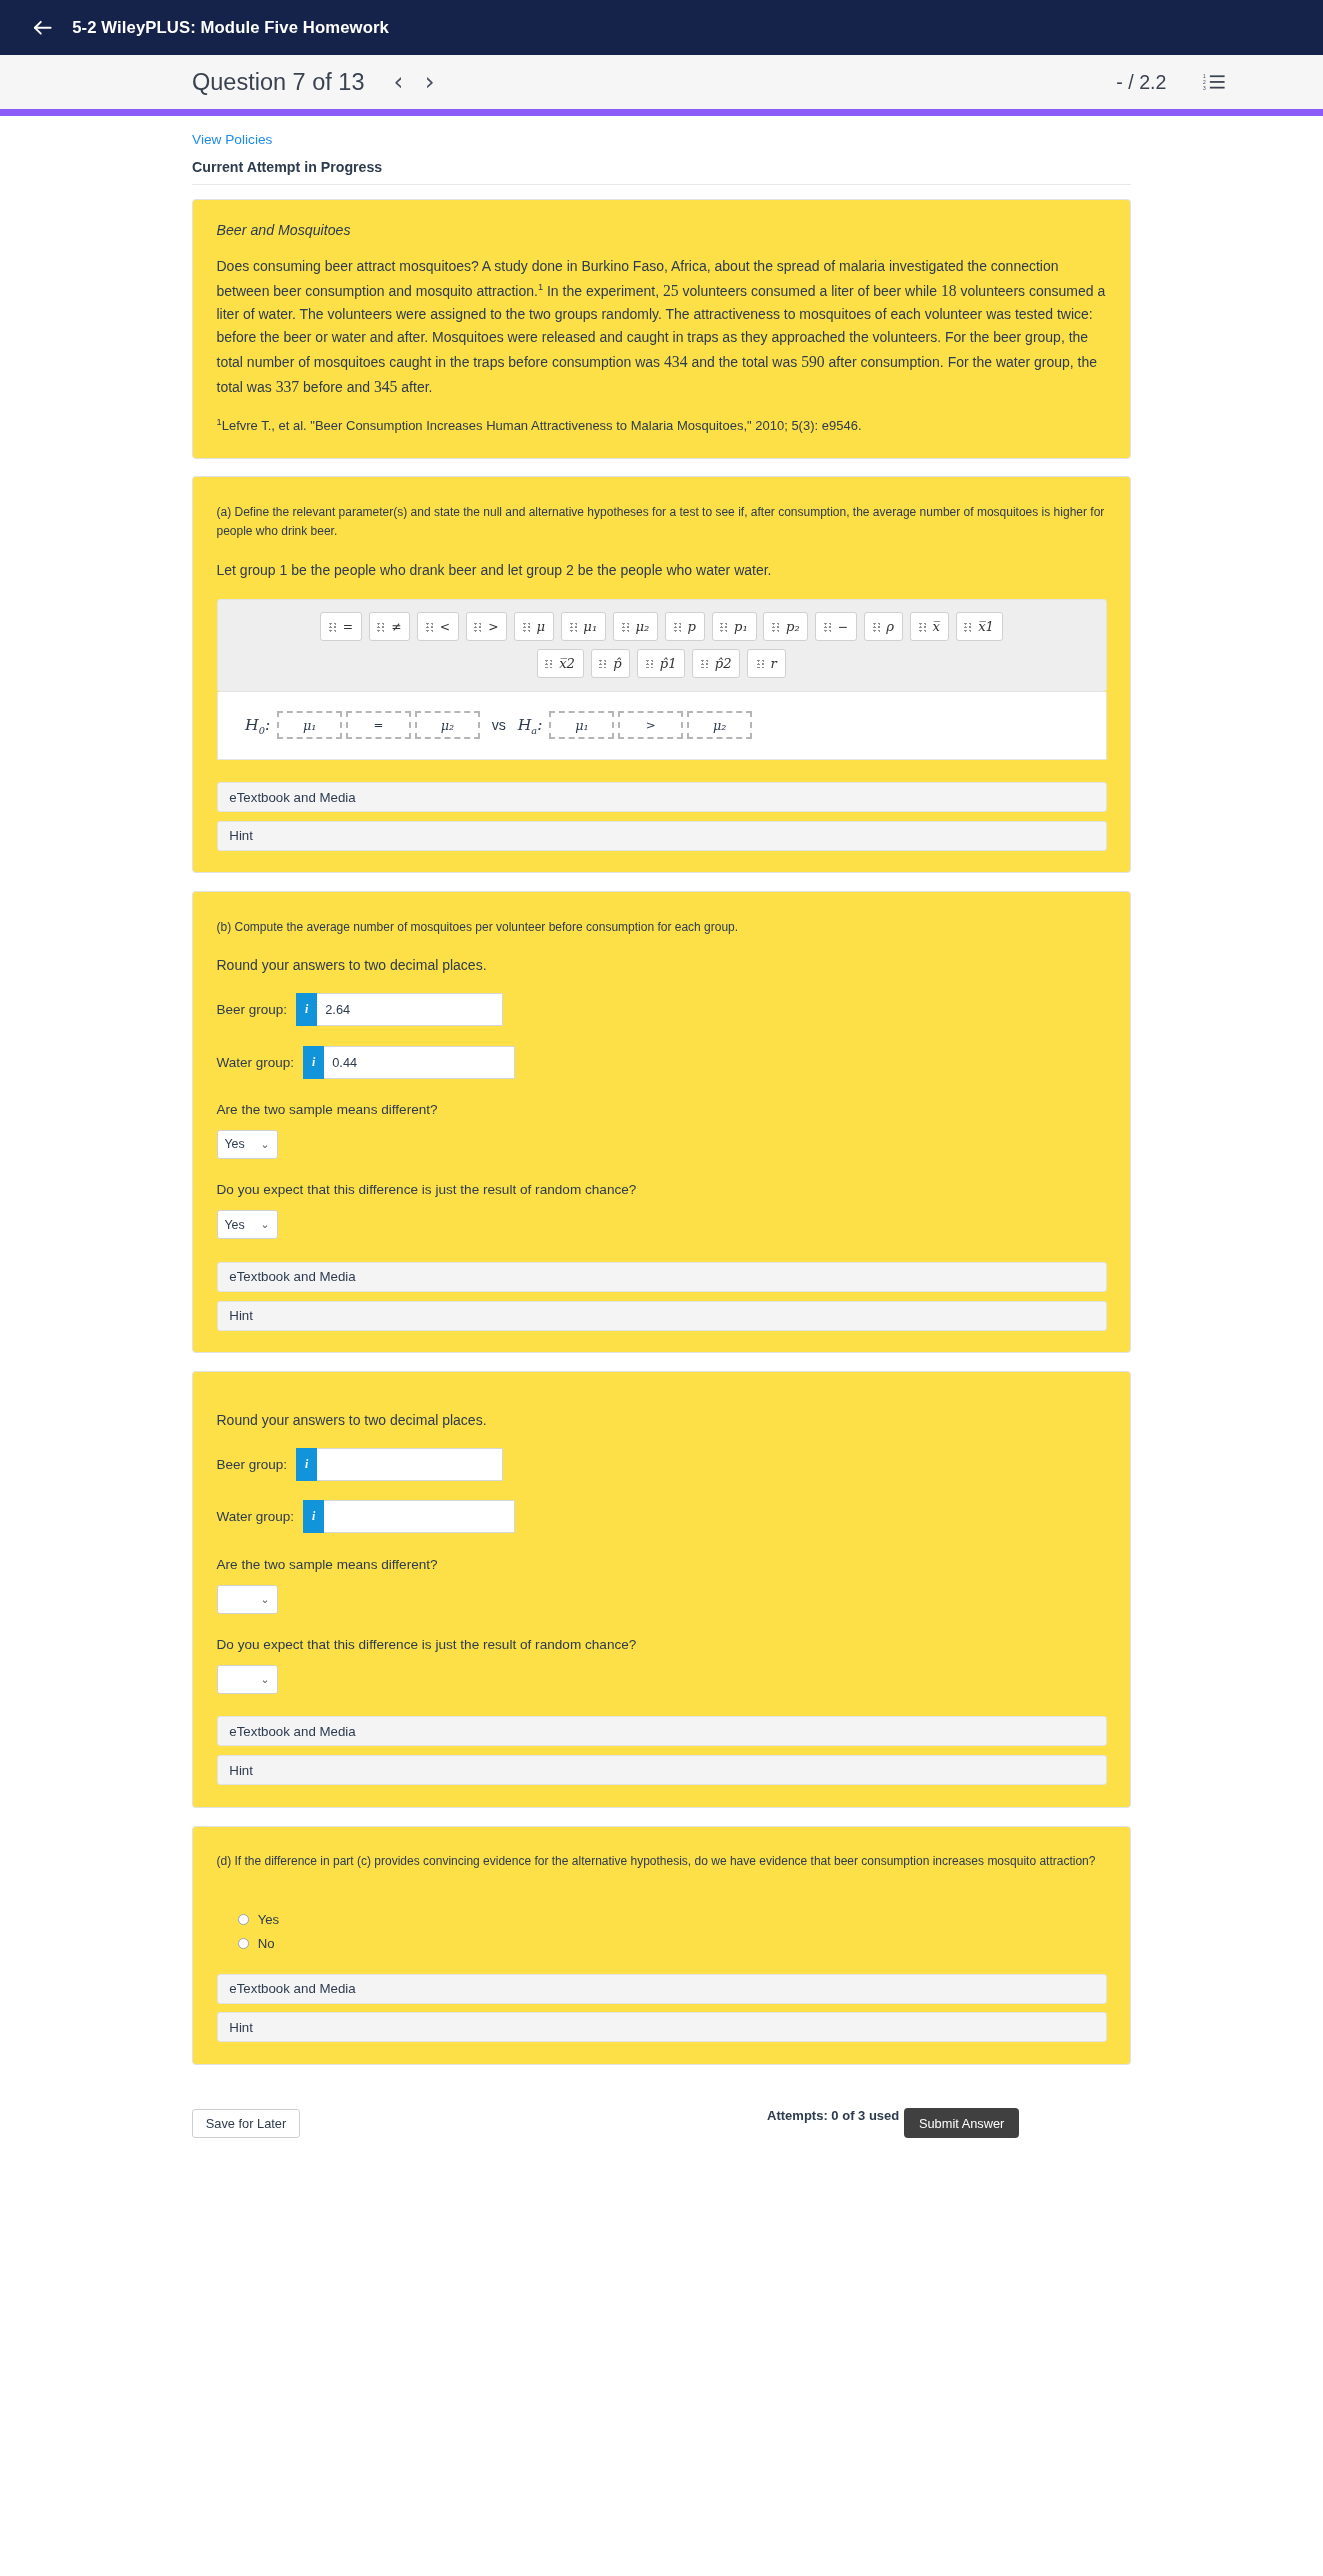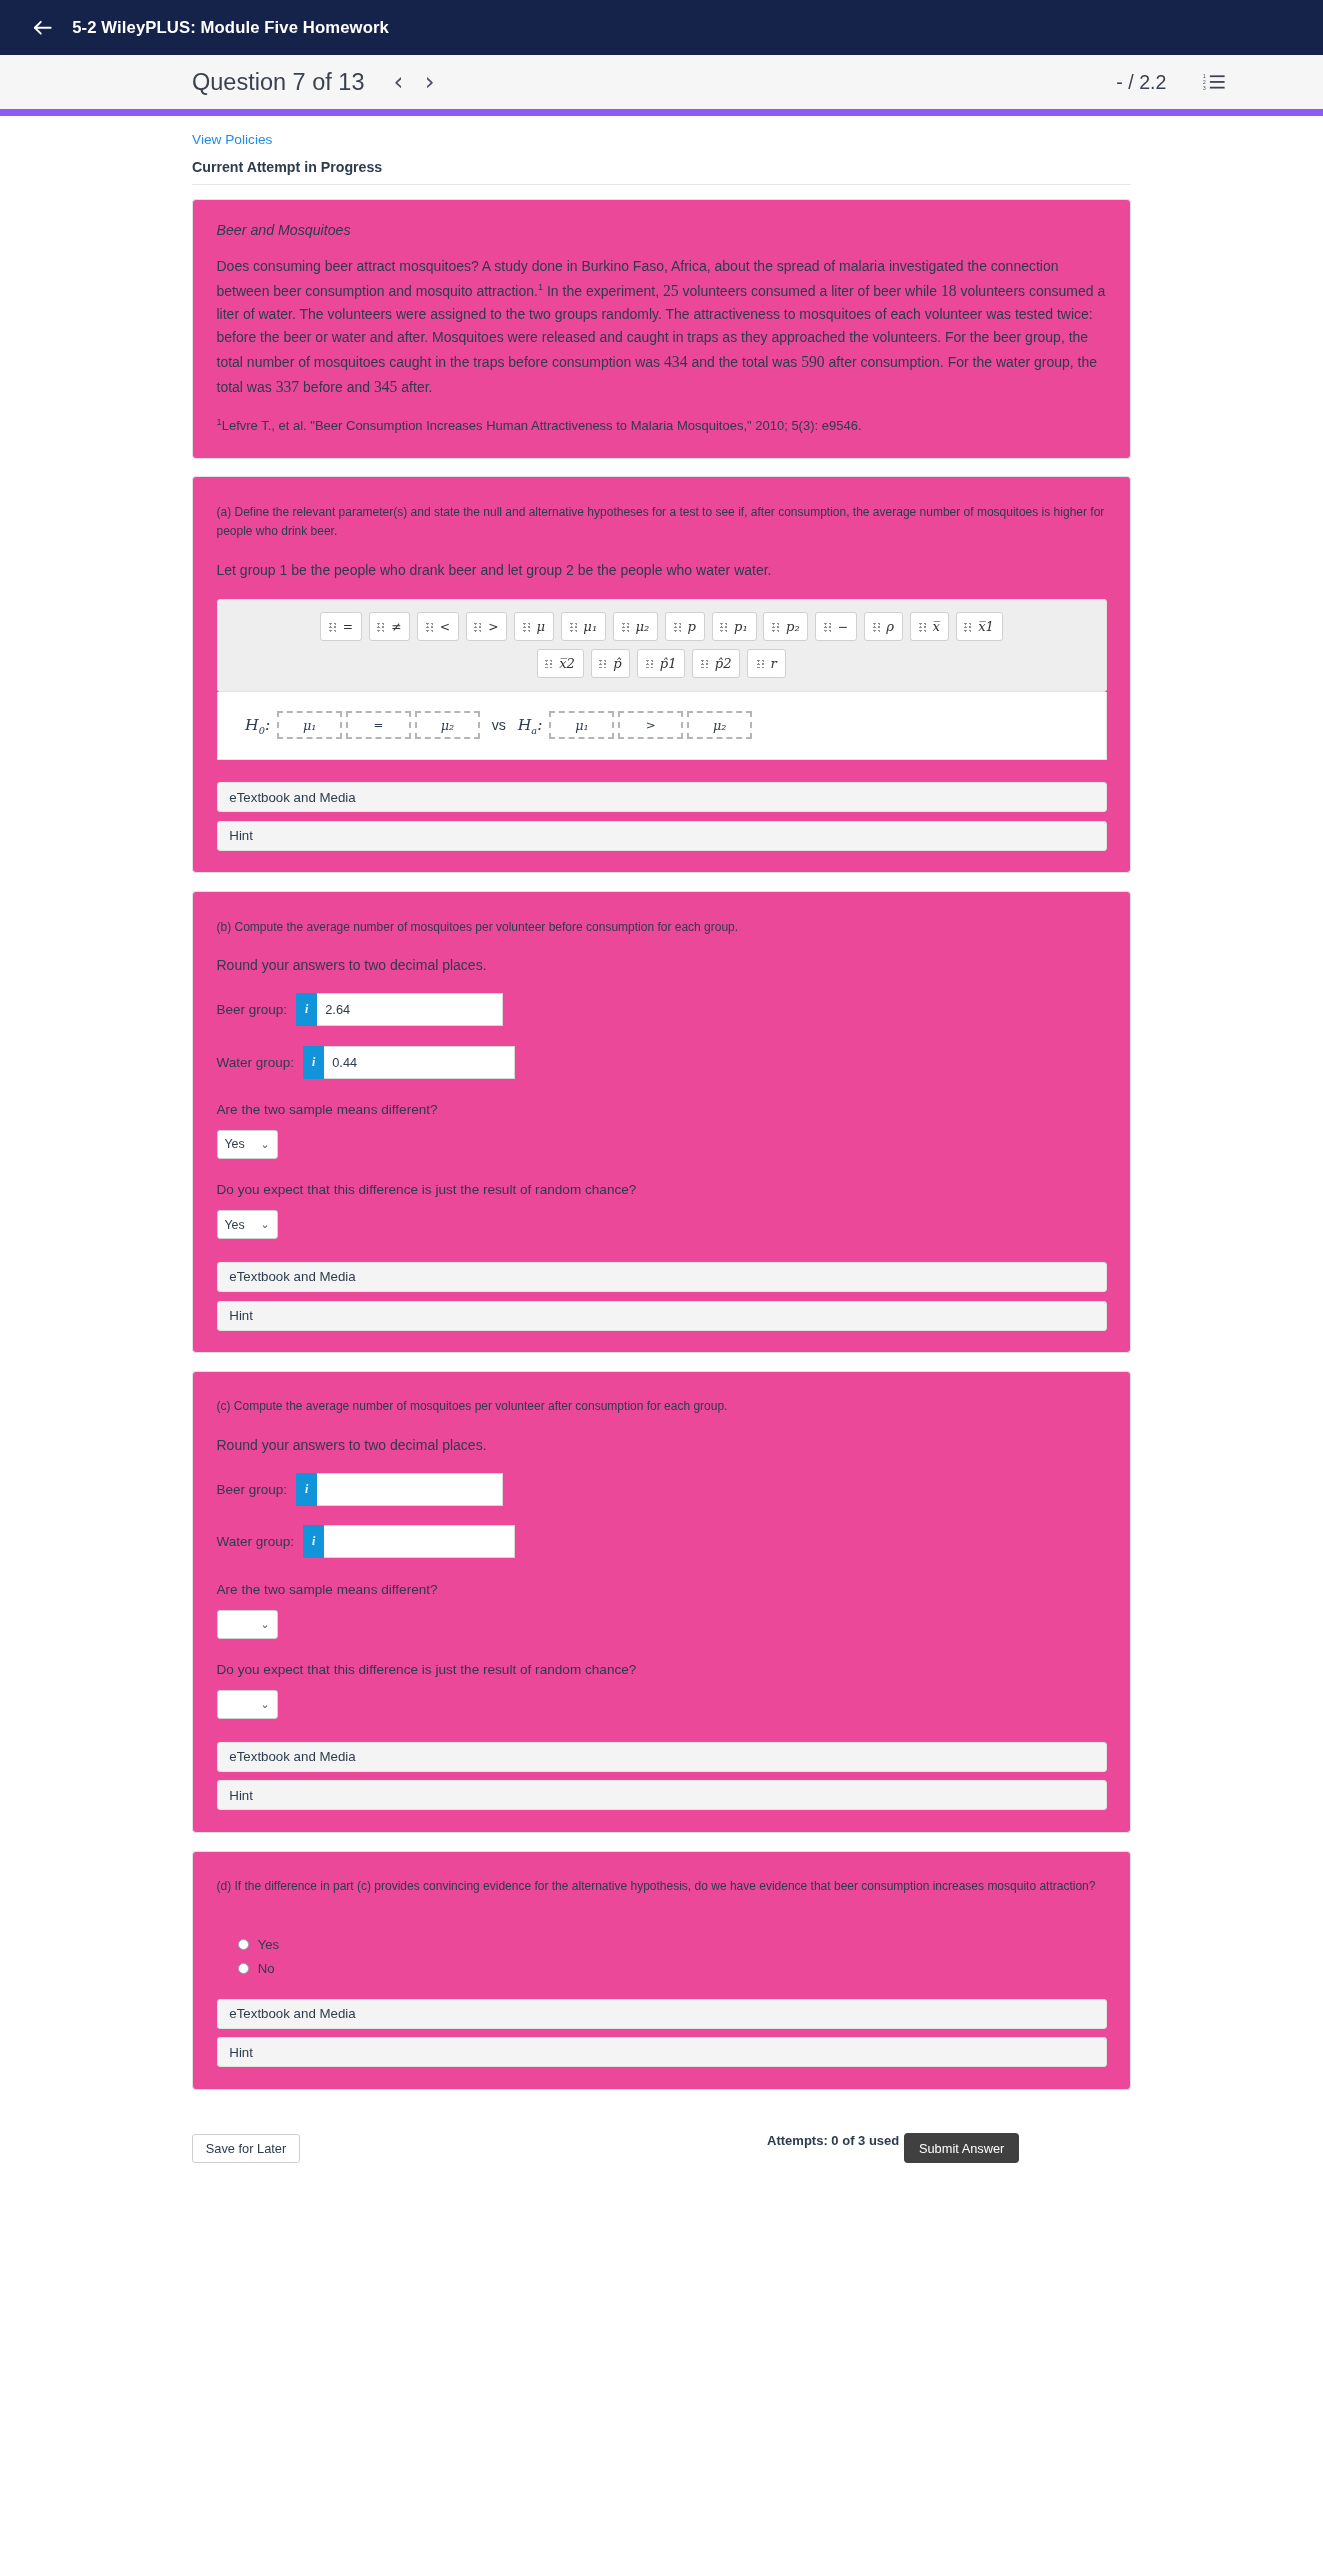--- a/index.html
+++ b/index.html
@@ -40,21 +40,21 @@
   .view-policies{
     color:#1f8ceb; font-size:13.7px; padding:15.7px 0 0 0; display:inline-block;
     cursor:pointer;
   }
   .attempt-line{ font-size:14.2px; font-weight:bold; color:#2d3b4e; margin:11.8px 0 8.8px 0;}
 
   .hr-light{ border:0; border-top:1px solid #e6e7e9; margin:0; }
 
   
   .card{
-    border:1px solid #e0e1e3; border-radius:3.9px; background:#ec4899;
+    border:1px solid #e0e1e3; border-radius:3.9px; background:#fde047;
     margin:0 0 17.7px 0; padding:19.6px 23.5px 21.6px 23.5px;
   }
 
   .prob-title{ font-style:italic; font-size:14.2px; margin:2px 0 17.7px 0; color:#2d3b4e;}
   .prob-body{ font-size:14px; line-height:1.62; color:#2d3b4e; }
   .prob-body .num{ font-family:"Liberation Serif", serif; font-size:15.7px; }
   sup.ref{ font-size:9.3px; vertical-align:super; }
   .footnote{ font-size:13px; margin-top:16.7px; color:#2d3b4e; line-height:1.5;}
   .footnote sup{ font-size:9.3px; }
 
@@ -356,21 +356,20 @@
         <span>Yes</span>
         <span class="chev">⌄</span>
       </div>
 
       <div class="bar first">eTextbook and Media</div>
       <div class="bar">Hint</div>
     </div>
 
     
     <div class="card">
-      <div class="part-q">(c) Compute the average number of mosquitoes per volunteer after consumption for each group.</div>
       <div class="part-sub">Round your answers to two decimal places.</div>
 
       <div class="ans-row">
         <span class="ans-label">Beer group:</span>
         <span class="input-group">
           <span class="info-tag">i</span>
           <input class="ans-input" type="text" value="" style="">
         </span>
       </div>
 

